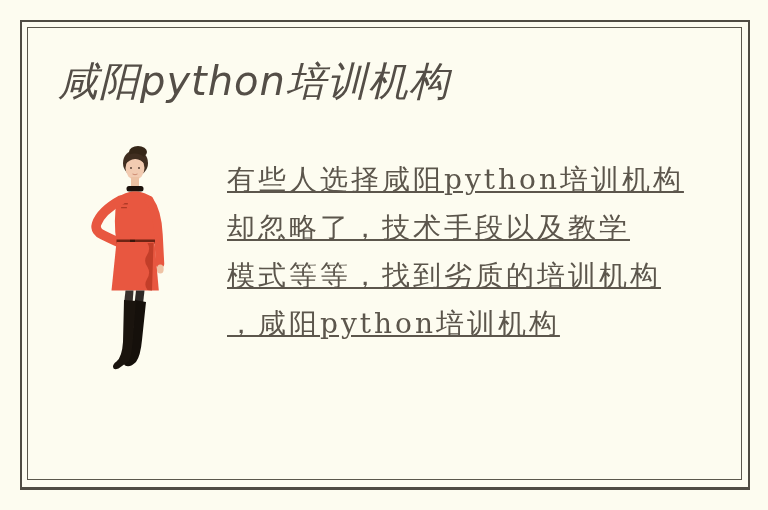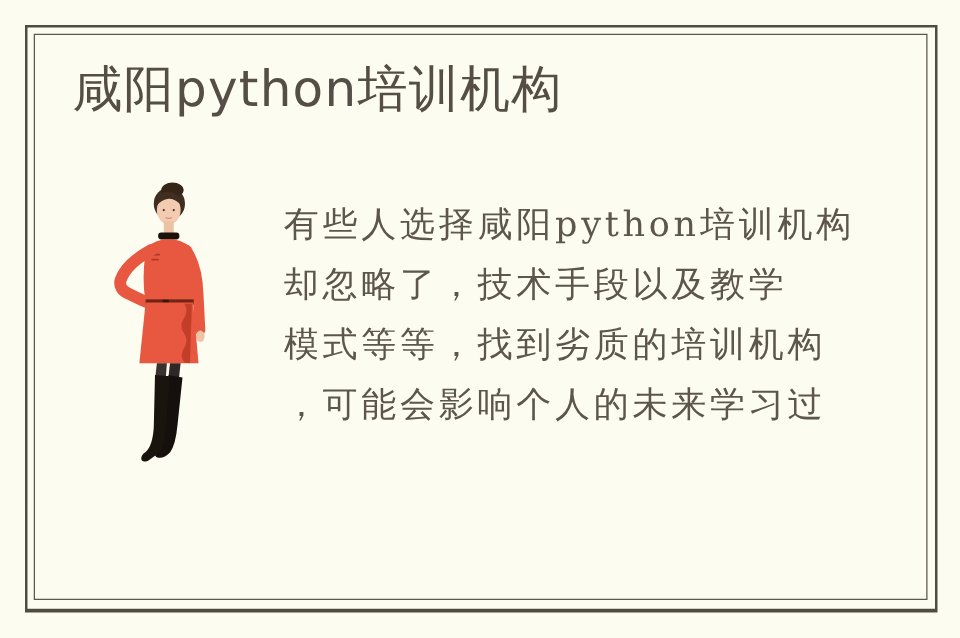--- a/index.html
+++ b/index.html
@@ -18,48 +18,50 @@
     border:2px solid #504c43;
     border-bottom-width:3px;
   }
   .frame-inner{
     position:absolute;
     left:5px;top:5px;right:6px;bottom:7px;
     border:1px solid #5b574c;
   }
   .article-title{
     position:absolute;
-    left:58px;top:44px;
+    left:58px;top:54px;
     margin:0;
     font-family:"DejaVu Sans",sans-serif;
     font-size:40px;
     font-weight:500;
     letter-spacing:1px;
     color:#544e47;
     white-space:nowrap;
+    font-style:italic;
   }
   .figure{
     position:absolute;
     left:80px;top:140px;
     width:150px;height:250px;
   }
   .paragraph{
     position:absolute;
     left:227px;top:156px;
     width:460px;
     font-family:"DejaVu Serif",serif;
     font-size:28px;
     line-height:48px;
     letter-spacing:3px;
     color:#5c564c;
   }
   .paragraph .line{
     display:block;
     height:48px;
     white-space:nowrap;
+    text-decoration:underline;
   }
 </style>
 </head>
 <body>
 
 <div class="page">
 
   <div class="frame-outer">
     <div class="frame-inner"></div>
   </div>
@@ -103,16 +105,16 @@
     <path d="M56,150.5 L54.5,164 L63,164 L64.5,150.5 Z" fill="#2e2926"></path>
 
     <path d="M55,160 L66,162 L62,200 Q60.5,216 56,222 Q50,228 45,225.5 Q42,223 46,218 Q51,211 52.5,196 Z" fill="#15100b"></path>
     <path d="M44,160 L56,161 L53,198 Q52,214 49,221 L38.5,228.5 Q33.5,230.5 33,227 Q32.8,224 36.5,221.5 Q42,217 43,202 Z" fill="#1a140e"></path>
   </svg>
 
   <div class="paragraph">
     <span class="line">有些人选择咸阳python培训机构</span>
     <span class="line">却忽略了，技术手段以及教学</span>
     <span class="line">模式等等，找到劣质的培训机构</span>
-    <span class="line">，可能会影响个人的未来学习过</span>
+    <span class="line">，咸阳python培训机构</span>
   </div>
 
 </div>
 
 </body></html>

